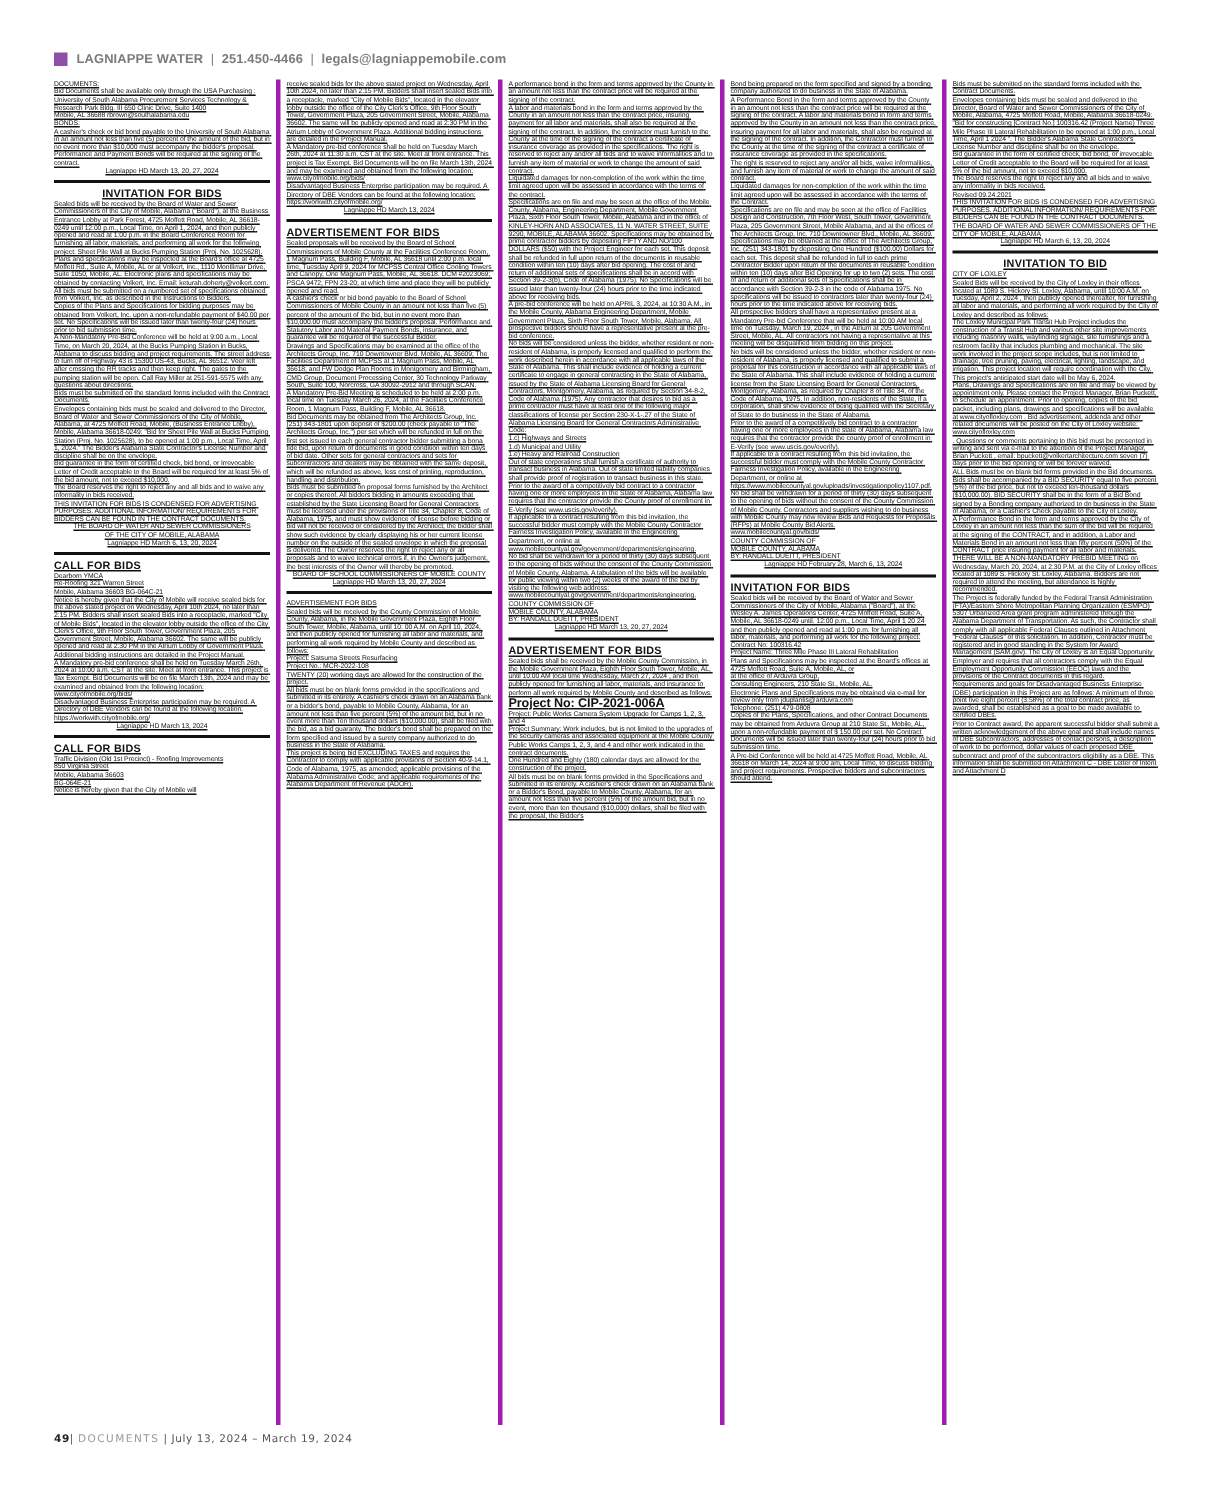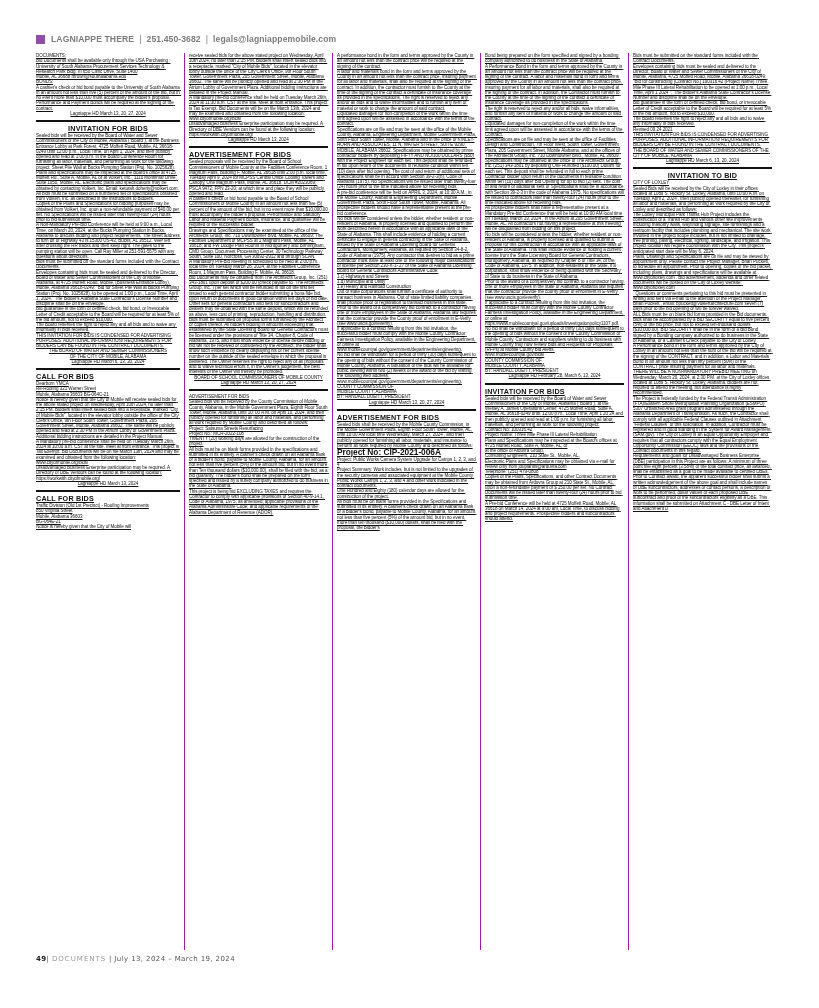--- a/index.html
+++ b/index.html
@@ -1,40 +1,40 @@
 <!DOCTYPE html>
 <html><head>
 <meta charset="utf-8">
 <style>
   html,body{margin:0;padding:0;background:#fff;}
   body{width:819px;height:1008px;position:relative;overflow:hidden;font-family:"Liberation Sans Narrow","Liberation Sans",sans-serif;color:#111;}
   .header{position:absolute;left:36px;top:34px;display:flex;align-items:center;font-family:"Liberation Sans",sans-serif;font-weight:bold;font-size:8.6px;color:#7b7b7b;letter-spacing:0.1px;}
   .header .sq{width:9px;height:9px;background:#8e4fa8;margin-right:6px;}
   .header .sep{margin:0 5px;font-weight:normal;}
   .cols{position:absolute;left:36px;top:53px;width:740px;height:897px;display:flex;text-decoration:underline;}
-  .col{width:148px;box-sizing:border-box;padding:0 4px 0 4px;border-left:1px solid #a21caf;overflow:hidden;font-size:4.55px;line-height:5.25px;letter-spacing:-0.05px;}
+  .col{width:148px;box-sizing:border-box;padding:0 4px 0 4px;border-left:3px solid #a21caf;overflow:hidden;font-size:4.55px;line-height:5.25px;letter-spacing:-0.05px;}
   .col:first-child{border-left:none;padding-left:0;}
   .col p{margin:0;white-space:pre-wrap;}
   .rule{border-top:2px solid #111;margin:4px 0 3px 0;}
   .h{font-family:"Liberation Sans",sans-serif;font-weight:bold;font-size:7.2px;line-height:8px;letter-spacing:0.2px;margin:1px 0 0 0;}
   .h.center{text-align:center;}
   .proj{font-family:"Liberation Sans",sans-serif;font-weight:bold;font-size:8.4px;line-height:8.8px;margin:1px 0;}
   .center{text-align:center;}
   .footer{position:absolute;left:36px;top:955px;font-family:"DejaVu Sans",sans-serif;font-size:7px;color:#555;letter-spacing:0.4px;}
   .footer .pg{color:#222;font-weight:bold;}
   .footer .brand{color:#999;letter-spacing:1px;}
 </style>
 </head>
 <body>
 
 <div class="header">
   <span class="sq"></span>
-  <span>LAGNIAPPE THERE</span>
+  <span>LAGNIAPPE WATER</span>
   <span class="sep">|</span>
-  <span>251.450-3682</span>
+  <span>251.450-4466</span>
   <span class="sep">|</span>
   <span>legals@lagniappemobile.com</span>
 </div>
 
 <div class="cols">
   <div class="col">
       <p>DOCUMENTS:
 Bid Documents shall be available only through the USA Purchasing :
 University of South Alabama Procurement Services Technology &amp; Research Park Bldg. III 650 Clinic Drive, Suite 1400
 Mobile, AL 36688 rbrown@southalabama.edu

